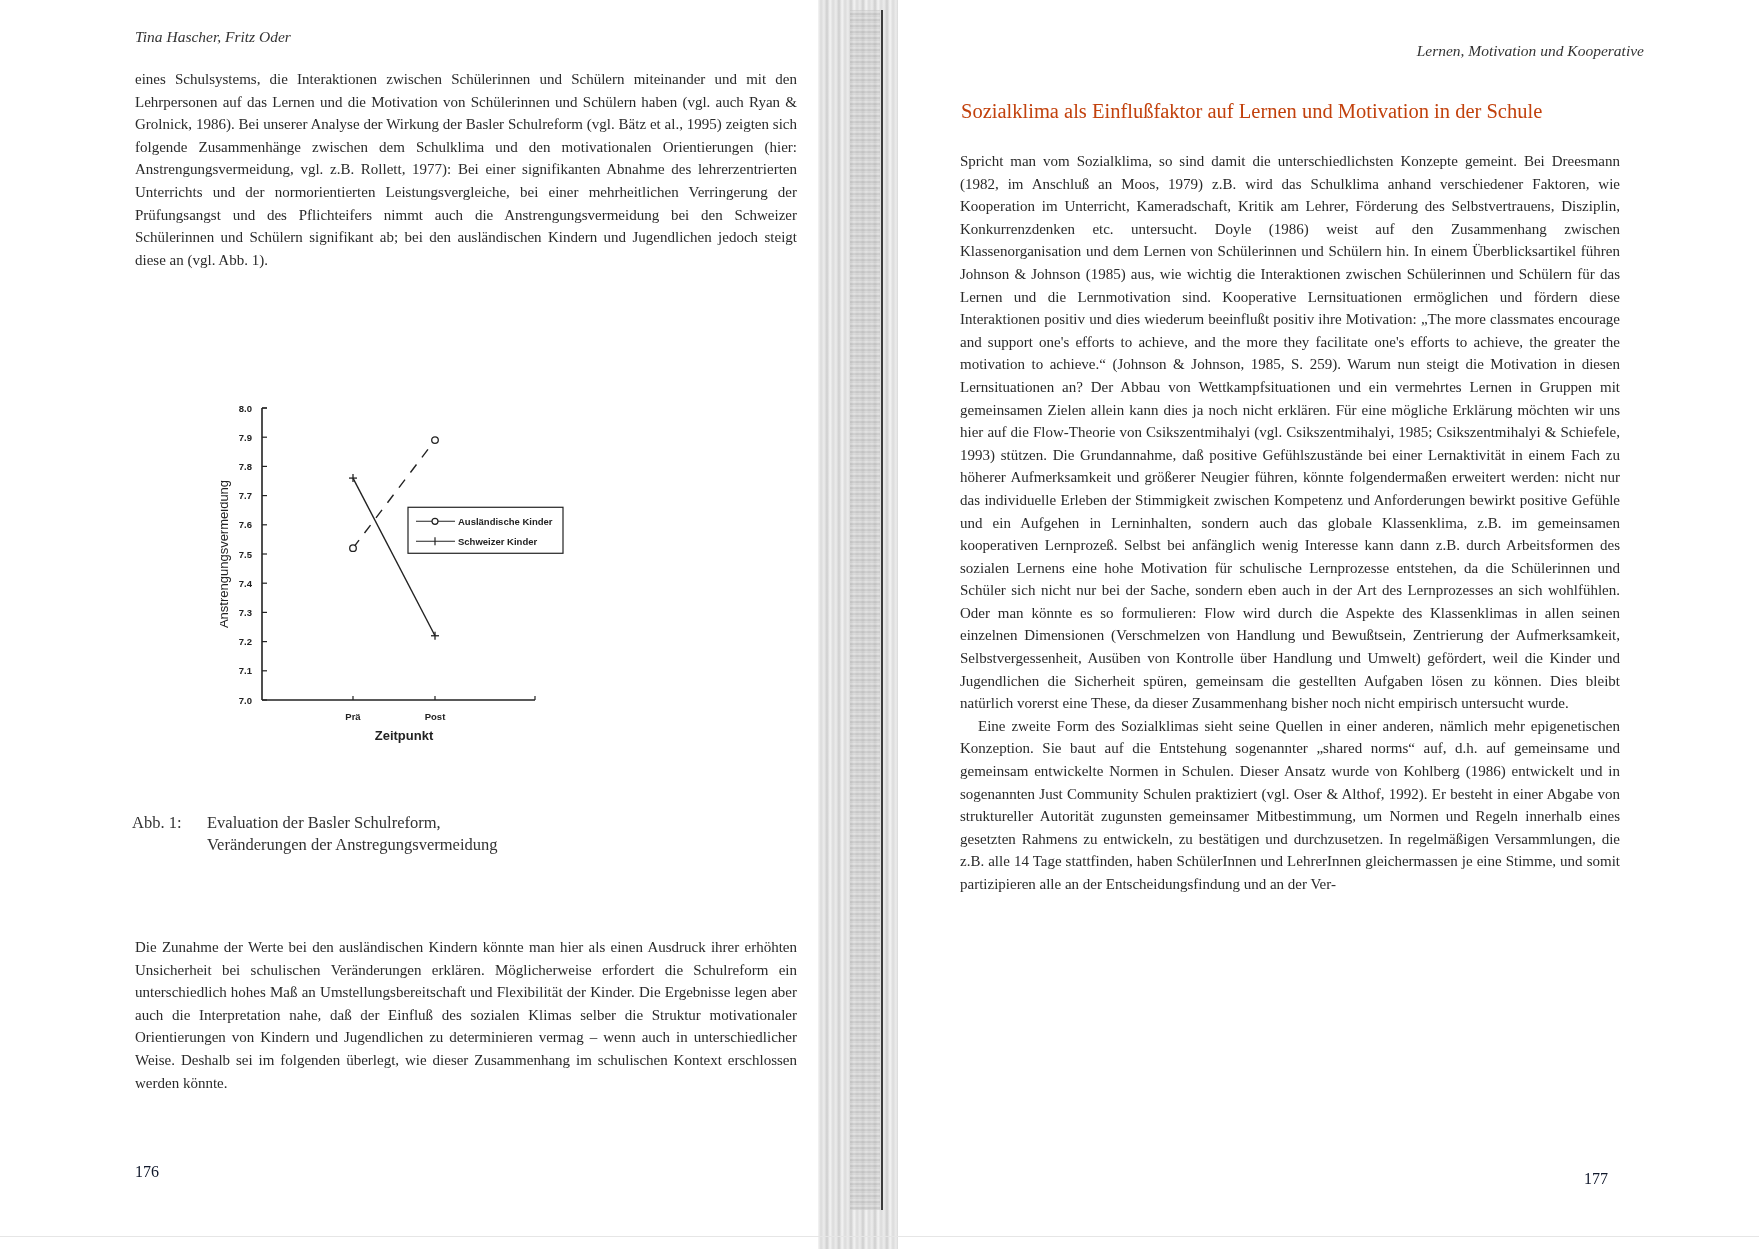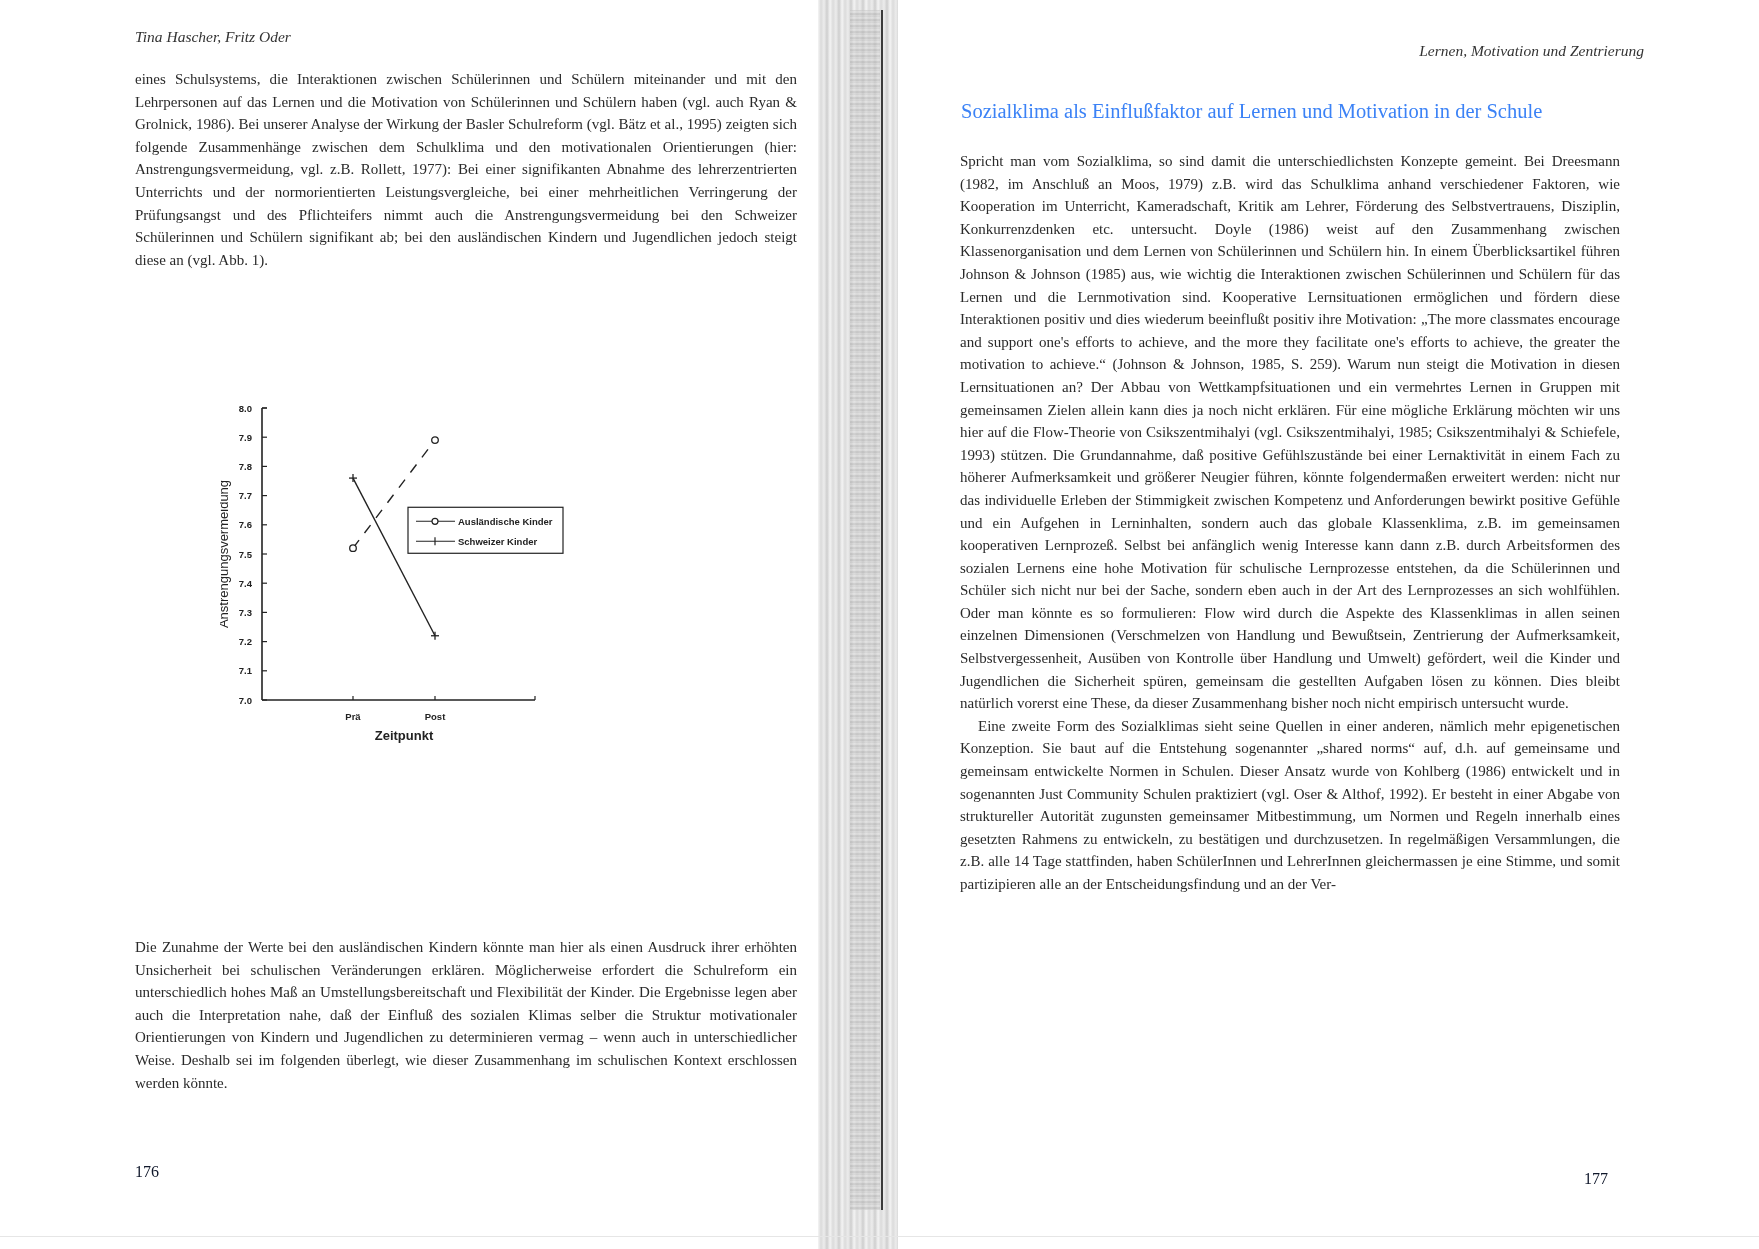--- a/index.html
+++ b/index.html
@@ -12,21 +12,21 @@
   #right-page { left: 900px; width: 859px; }
   .running-head { position: absolute; font-style: italic; font-size: 15.5px; color: #333; }
   #left-head { left: 135px; top: 28px; }
   #right-head { right: 115px; top: 42px; }
   .text { position: absolute; font-size: 15px; line-height: 22.6px; text-align: justify; }
   .text p { margin: 0; }
   .text p.indent { text-indent: 18px; }
   #left-para1 { left: 135px; top: 68px; width: 662px; }
   #left-para2 { left: 135px; top: 888px; width: 662px; margin-top: 48px; }
   #right-body { left: 60px; top: 150px; width: 660px; }
-  #right-heading { position: absolute; left: 61px; top: 100px; font-size: 20.5px; color: #3b82f6; white-space: nowrap; }
+  #right-heading { position: absolute; left: 61px; top: 100px; font-size: 20.5px; color: #c2410c; white-space: nowrap; }
   .page-number { position: absolute; font-size: 16px; color: #0f172a; }
   #left-pagenum { left: 135px; top: 1163px; }
   #right-pagenum { left: 684px; top: 1170px; }
   .caption { position: absolute; left: 132px; top: 812px; font-size: 16.5px; line-height: 22px; color: #333; }
   .caption .lbl { display: inline-block; width: 75px; }
   .caption .l2 { padding-left: 75px; }
   #figure { position: absolute; left: 220px; top: 395px; width: 420px; height: 390px; }
   #figure svg text { font-family: "Liberation Sans", "DejaVu Sans", sans-serif; fill: #222; }
   #gutter { position: absolute; left: 818px; top: 0; width: 80px; height: 1249px;
     background: repeating-linear-gradient(90deg, #f3f3f3 0px, #d7d7d7 3px, #eaeaea 6px, #c9c9c9 9px, #f1f1f1 12px); opacity: 0.9; }
@@ -93,29 +93,33 @@
         <rect x="178" y="67.27999999999997" width="155" height="46" fill="#fff" stroke="#222" stroke-width="1.2"></rect>
         <line x1="186" y1="81.27999999999997" x2="225" y2="81.27999999999997" stroke="#222" stroke-width="1.1"></line>
         <circle cx="205" cy="81.27999999999997" r="3" fill="#fff" stroke="#222" stroke-width="1.2"></circle>
         <text x="228" y="84.77999999999997" font-size="9.5" font-weight="bold">Ausländische Kinder</text>
         <line x1="186" y1="101.27999999999997" x2="225" y2="101.27999999999997" stroke="#222" stroke-width="1.1"></line>
         <line x1="205" y1="97.27999999999997" x2="205" y2="105.27999999999997" stroke="#222" stroke-width="1.2"></line>
         <text x="228" y="104.77999999999997" font-size="9.5" font-weight="bold">Schweizer Kinder</text>
       </svg>
   </div>
 
+  <div class="caption">
+    <div><span class="lbl">Abb. 1:</span><span>Evaluation der Basler Schulreform,</span></div>
+    <div class="l2">Veränderungen der Anstregungsvermeidung</div>
+  </div>
 
   <div class="text" id="left-para2">
     <p>Die Zunahme der Werte bei den ausländischen Kindern könnte man hier als einen Ausdruck ihrer erhöhten Unsicherheit bei schulischen Veränderungen erklären. Möglicherweise erfordert die Schulreform ein unterschiedlich hohes Maß an Umstellungsbereitschaft und Flexibilität der Kinder. Die Ergebnisse legen aber auch die Interpretation nahe, daß der Einfluß des sozialen Klimas selber die Struktur motivationaler Orientierungen von Kindern und Jugendlichen zu determinieren vermag – wenn auch in unterschiedlicher Weise. Deshalb sei im folgenden überlegt, wie dieser Zusammenhang im schulischen Kontext erschlossen werden könnte.</p>
   </div>
   <div class="page-number" id="left-pagenum">176</div>
 </div>
 
 <div class="page" id="right-page">
-  <div class="running-head" id="right-head">Lernen, Motivation und Zentrierung</div>
+  <div class="running-head" id="right-head">Lernen, Motivation und Kooperative</div>
   <div id="right-heading">Sozialklima als Einflußfaktor auf Lernen und Motivation in der Schule</div>
   <div class="text" id="right-body">
     <p>Spricht man vom Sozialklima, so sind damit die unterschiedlichsten Konzepte gemeint. Bei Dreesmann (1982, im Anschluß an Moos, 1979) z.B. wird das Schulklima anhand verschiedener Faktoren, wie Kooperation im Unterricht, Kameradschaft, Kritik am Lehrer, Förderung des Selbstvertrauens, Disziplin, Konkurrenzdenken etc. untersucht. Doyle (1986) weist auf den Zusammenhang zwischen Klassenorganisation und dem Lernen von Schülerinnen und Schülern hin. In einem Überblicksartikel führen Johnson &amp; Johnson (1985) aus, wie wichtig die Interaktionen zwischen Schülerinnen und Schülern für das Lernen und die Lernmotivation sind. Kooperative Lernsituationen ermöglichen und fördern diese Interaktionen positiv und dies wiederum beeinflußt positiv ihre Motivation: „The more classmates encourage and support one's efforts to achieve, and the more they facilitate one's efforts to achieve, the greater the motivation to achieve.“ (Johnson &amp; Johnson, 1985, S. 259). Warum nun steigt die Motivation in diesen Lernsituationen an? Der Abbau von Wettkampfsituationen und ein vermehrtes Lernen in Gruppen mit gemeinsamen Zielen allein kann dies ja noch nicht erklären. Für eine mögliche Erklärung möchten wir uns hier auf die Flow-Theorie von Csikszentmihalyi (vgl. Csikszentmihalyi, 1985; Csikszentmihalyi &amp; Schiefele, 1993) stützen. Die Grundannahme, daß positive Gefühlszustände bei einer Lernaktivität in einem Fach zu höherer Aufmerksamkeit und größerer Neugier führen, könnte folgendermaßen erweitert werden: nicht nur das individuelle Erleben der Stimmigkeit zwischen Kompetenz und Anforderungen bewirkt positive Gefühle und ein Aufgehen in Lerninhalten, sondern auch das globale Klassenklima, z.B. im gemeinsamen kooperativen Lernprozeß. Selbst bei anfänglich wenig Interesse kann dann z.B. durch Arbeitsformen des sozialen Lernens eine hohe Motivation für schulische Lernprozesse entstehen, da die Schülerinnen und Schüler sich nicht nur bei der Sache, sondern eben auch in der Art des Lernprozesses an sich wohlfühlen. Oder man könnte es so formulieren: Flow wird durch die Aspekte des Klassenklimas in allen seinen einzelnen Dimensionen (Verschmelzen von Handlung und Bewußtsein, Zentrierung der Aufmerksamkeit, Selbstvergessenheit, Ausüben von Kontrolle über Handlung und Umwelt) gefördert, weil die Kinder und Jugendlichen die Sicherheit spüren, gemeinsam die gestellten Aufgaben lösen zu können. Dies bleibt natürlich vorerst eine These, da dieser Zusammenhang bisher noch nicht empirisch untersucht wurde.</p>
     <p class="indent">Eine zweite Form des Sozialklimas sieht seine Quellen in einer anderen, nämlich mehr epigenetischen Konzeption. Sie baut auf die Entstehung sogenannter „shared norms“ auf, d.h. auf gemeinsame und gemeinsam entwickelte Normen in Schulen. Dieser Ansatz wurde von Kohlberg (1986) entwickelt und in sogenannten Just Community Schulen praktiziert (vgl. Oser &amp; Althof, 1992). Er besteht in einer Abgabe von struktureller Autorität zugunsten gemeinsamer Mitbestimmung, um Normen und Regeln innerhalb eines gesetzten Rahmens zu entwickeln, zu bestätigen und durchzusetzen. In regelmäßigen Versammlungen, die z.B. alle 14 Tage stattfinden, haben SchülerInnen und LehrerInnen gleichermassen je eine Stimme, und somit partizipieren alle an der Entscheidungsfindung und an der Ver-</p>
   </div>
   <div class="page-number" id="right-pagenum">177</div>
 </div>
 
 <div id="bottom-edge"></div>
 

